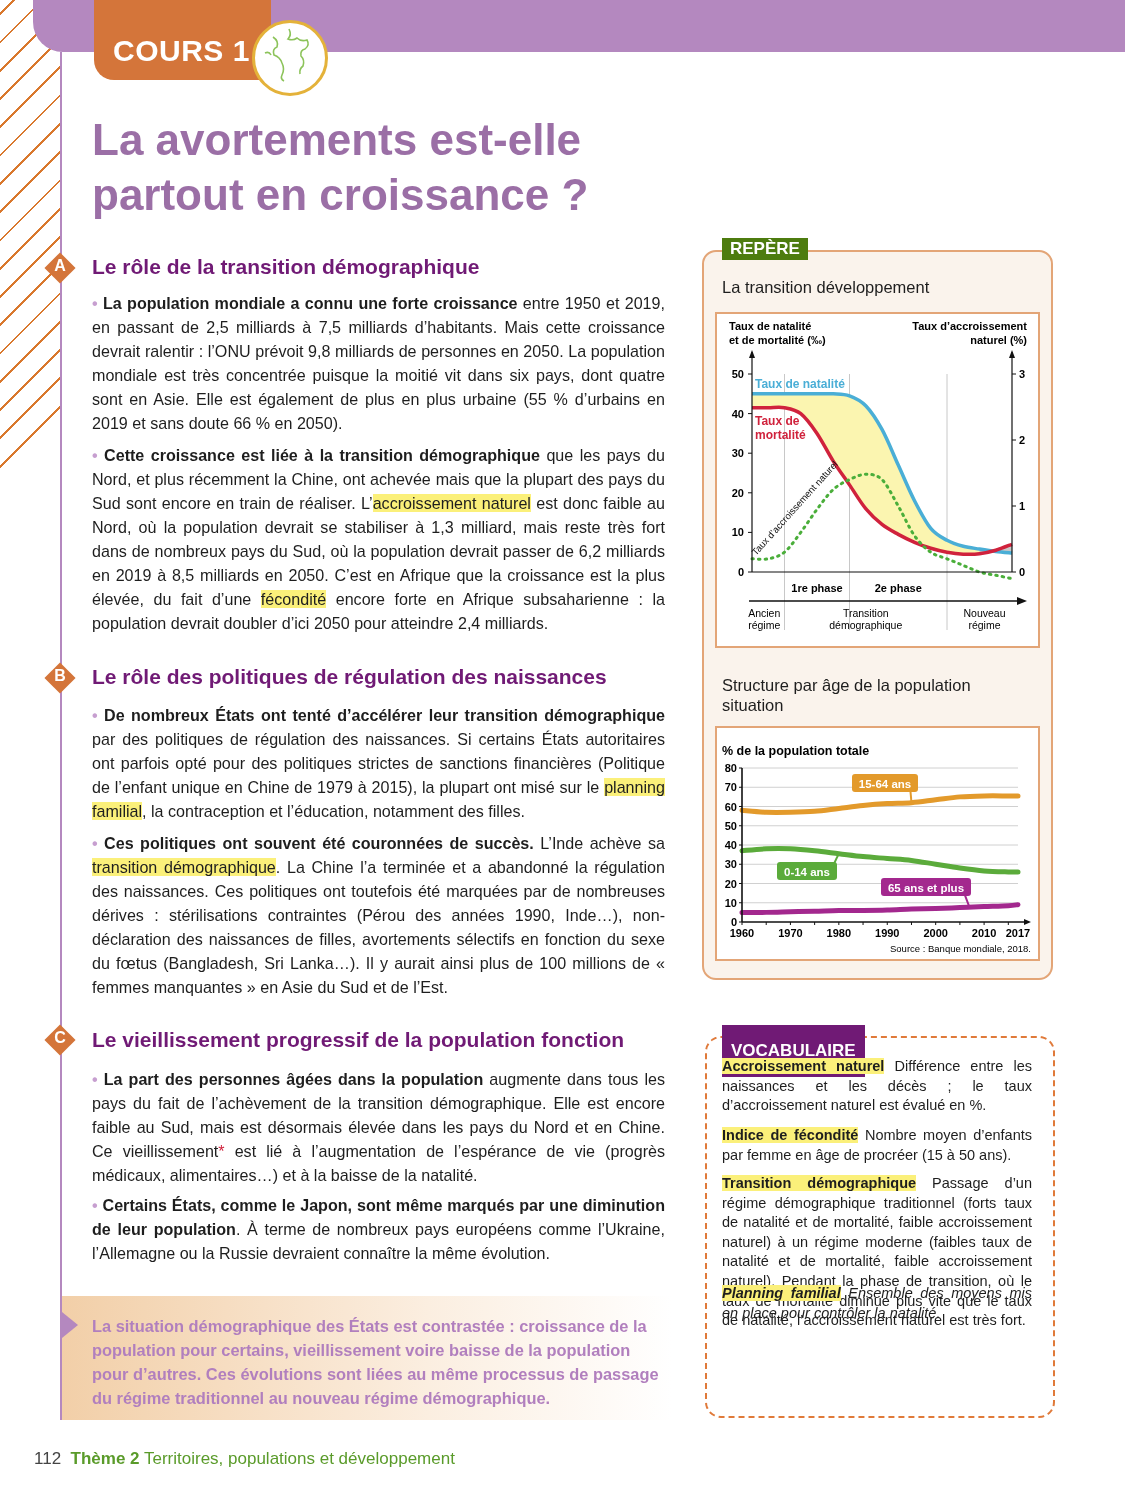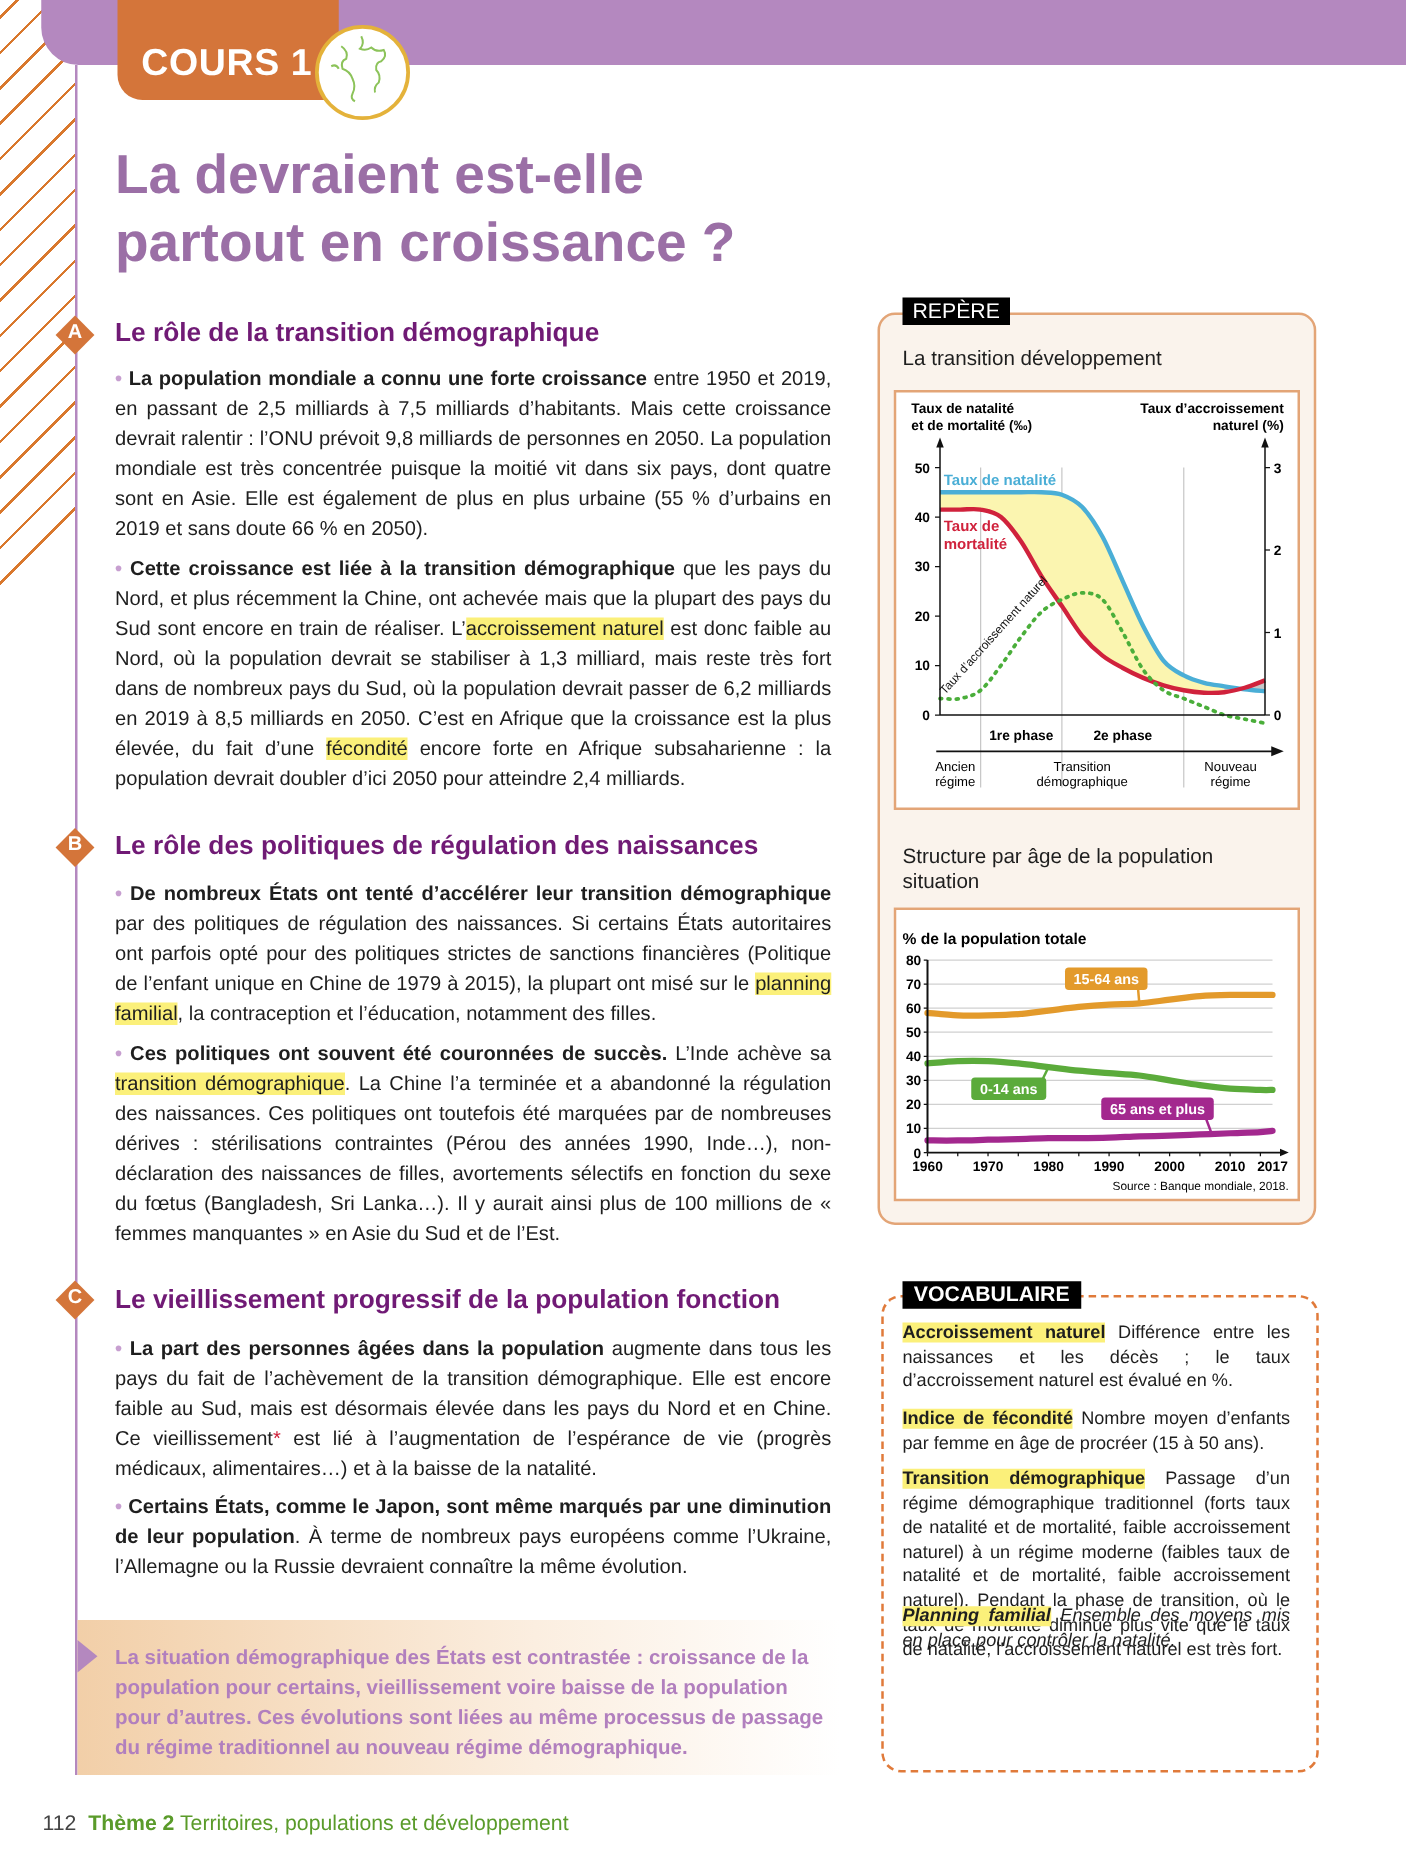--- a/index.html
+++ b/index.html
@@ -24,25 +24,25 @@
   .hl{background:#fbf07a;}
   .star{color:#d0223c;}
   .summary{position:absolute;left:62px;top:1296px;width:610px;height:124px;
            background:linear-gradient(90deg,#f2cfa8 0%,#fbeee0 60%,#ffffff 100%);}
   .summary-arrow{position:absolute;left:62px;top:1312px;width:0;height:0;border-top:13px solid transparent;border-bottom:13px solid transparent;border-left:16px solid #b488bf;}
   .summary-text{position:absolute;left:92px;top:1314px;width:575px;font-size:16.4px;line-height:24px;font-weight:bold;color:#b17fbe;margin:0;}
   .footer{position:absolute;left:34px;top:1449px;font-size:17px;color:#444;}
   .footer .theme{color:#5a9b2a;font-weight:bold;}
   .footer .sub{color:#5a9b2a;}
   .repere-box{position:absolute;left:702px;top:250px;width:351px;height:730px;background:#faf3ec;border:2px solid #e3a577;border-radius:14px;box-sizing:border-box;}
-  .repere-label{position:absolute;left:722px;top:238px;background:#000000;color:#fff;font-weight:normal;font-size:17px;padding:1px 8px;}
+  .repere-label{position:absolute;left:722px;top:238px;background:#4d7c0f;color:#fff;font-weight:bold;font-size:17px;padding:1px 8px;}
   .chart-title{position:absolute;left:722px;font-size:16.5px;color:#1e1e1e;margin:0;line-height:20px;}
   .chart-frame{position:absolute;background:#fff;border:2px solid #e3a577;box-sizing:border-box;}
   .vocab-box{position:absolute;left:705px;top:1036px;width:350px;height:382px;border:2px dashed #e07a3a;border-radius:16px;box-sizing:border-box;}
-  .vocab-label{position:absolute;left:722px;top:1025px;background:#000000;color:#fff;font-weight:bold;font-size:17px;padding:1px 9px;}
+  .vocab-label{position:absolute;left:722px;top:1025px;background:#701a75;color:#fff;font-weight:bold;font-size:17px;padding:16px 9px;}
   .vocab-entry{position:absolute;left:722px;width:310px;font-size:14.5px;line-height:19.6px;margin:0;text-align:justify;}
   .vocab-term{background:#fbf07a;font-weight:bold;}
   svg text{font-family:"Liberation Sans",sans-serif;}
 </style>
 </head>
 <body>
 
 <div class="hatch"></div>
 <div class="topbar"></div>
 <div class="vline"></div>
@@ -50,21 +50,21 @@
 <div class="cours-label">COURS 1</div>
 <div class="globe">
   <svg width="70" height="70" viewBox="0 0 70 70">
     <path d="M18 14 q6 4 4 10 q-5 2 -3 8 q6 2 8 8 q3 6 0 12 q-2 4 2 6" fill="none" stroke="#8cc35a" stroke-width="1.6"></path>
     <path d="M34 6 q3 6 -1 10 q5 2 9 -1 q4 4 10 2 q3 5 -2 9 q-5 1 -4 7 q4 4 2 10 q-4 3 -3 8" fill="none" stroke="#8cc35a" stroke-width="1.6"></path>
     <path d="M10 30 q4 -2 6 2" fill="none" stroke="#8cc35a" stroke-width="1.6"></path>
   </svg>
 </div>
 
 <h1 class="page-title">
-  <span>La devraient est-elle</span><br>
+  <span>La avortements est-elle</span><br>
   <span>partout en croissance ?</span>
 </h1>
 
 <div class="sec-badge" style="top:253px;">
     <div class="dia"></div>
     <div class="let">A</div>
   </div>
 <div class="sec-head" style="top:255px;">Le rôle de la transition démographique</div>
 <p class="para" style="top:291px;"><span class="bullet">• </span><b>La population mondiale a connu une forte croissance</b><span> entre 1950 et 2019, en passant de 2,5 milliards à 7,5 milliards d’habitants. Mais cette croissance devrait ralentir : l’ONU prévoit 9,8 milliards de personnes en 2050. La population mondiale est très concentrée puisque la moitié vit dans six pays, dont quatre sont en Asie. Elle est également de plus en plus urbaine (55 % d’urbains en 2019 et sans doute 66 % en 2050).</span></p>
 <p class="para" style="top:443px;"><span class="bullet">• </span><b>Cette croissance est liée à la transition démographique</b><span> que les pays du Nord, et plus récemment la Chine, ont achevée mais que la plupart des pays du Sud sont encore en train de réaliser. L’</span><span class="hl">accroissement naturel</span><span> est donc faible au Nord, où la population devrait se stabiliser à 1,3 milliard, mais reste très fort dans de nombreux pays du Sud, où la population devrait passer de 6,2 milliards en 2019 à 8,5 milliards en 2050. C’est en Afrique que la croissance est la plus élevée, du fait d’une </span><span class="hl">fécondité</span><span> encore forte en Afrique subsaharienne : la population devrait doubler d’ici 2050 pour atteindre 2,4 milliards.</span></p>

